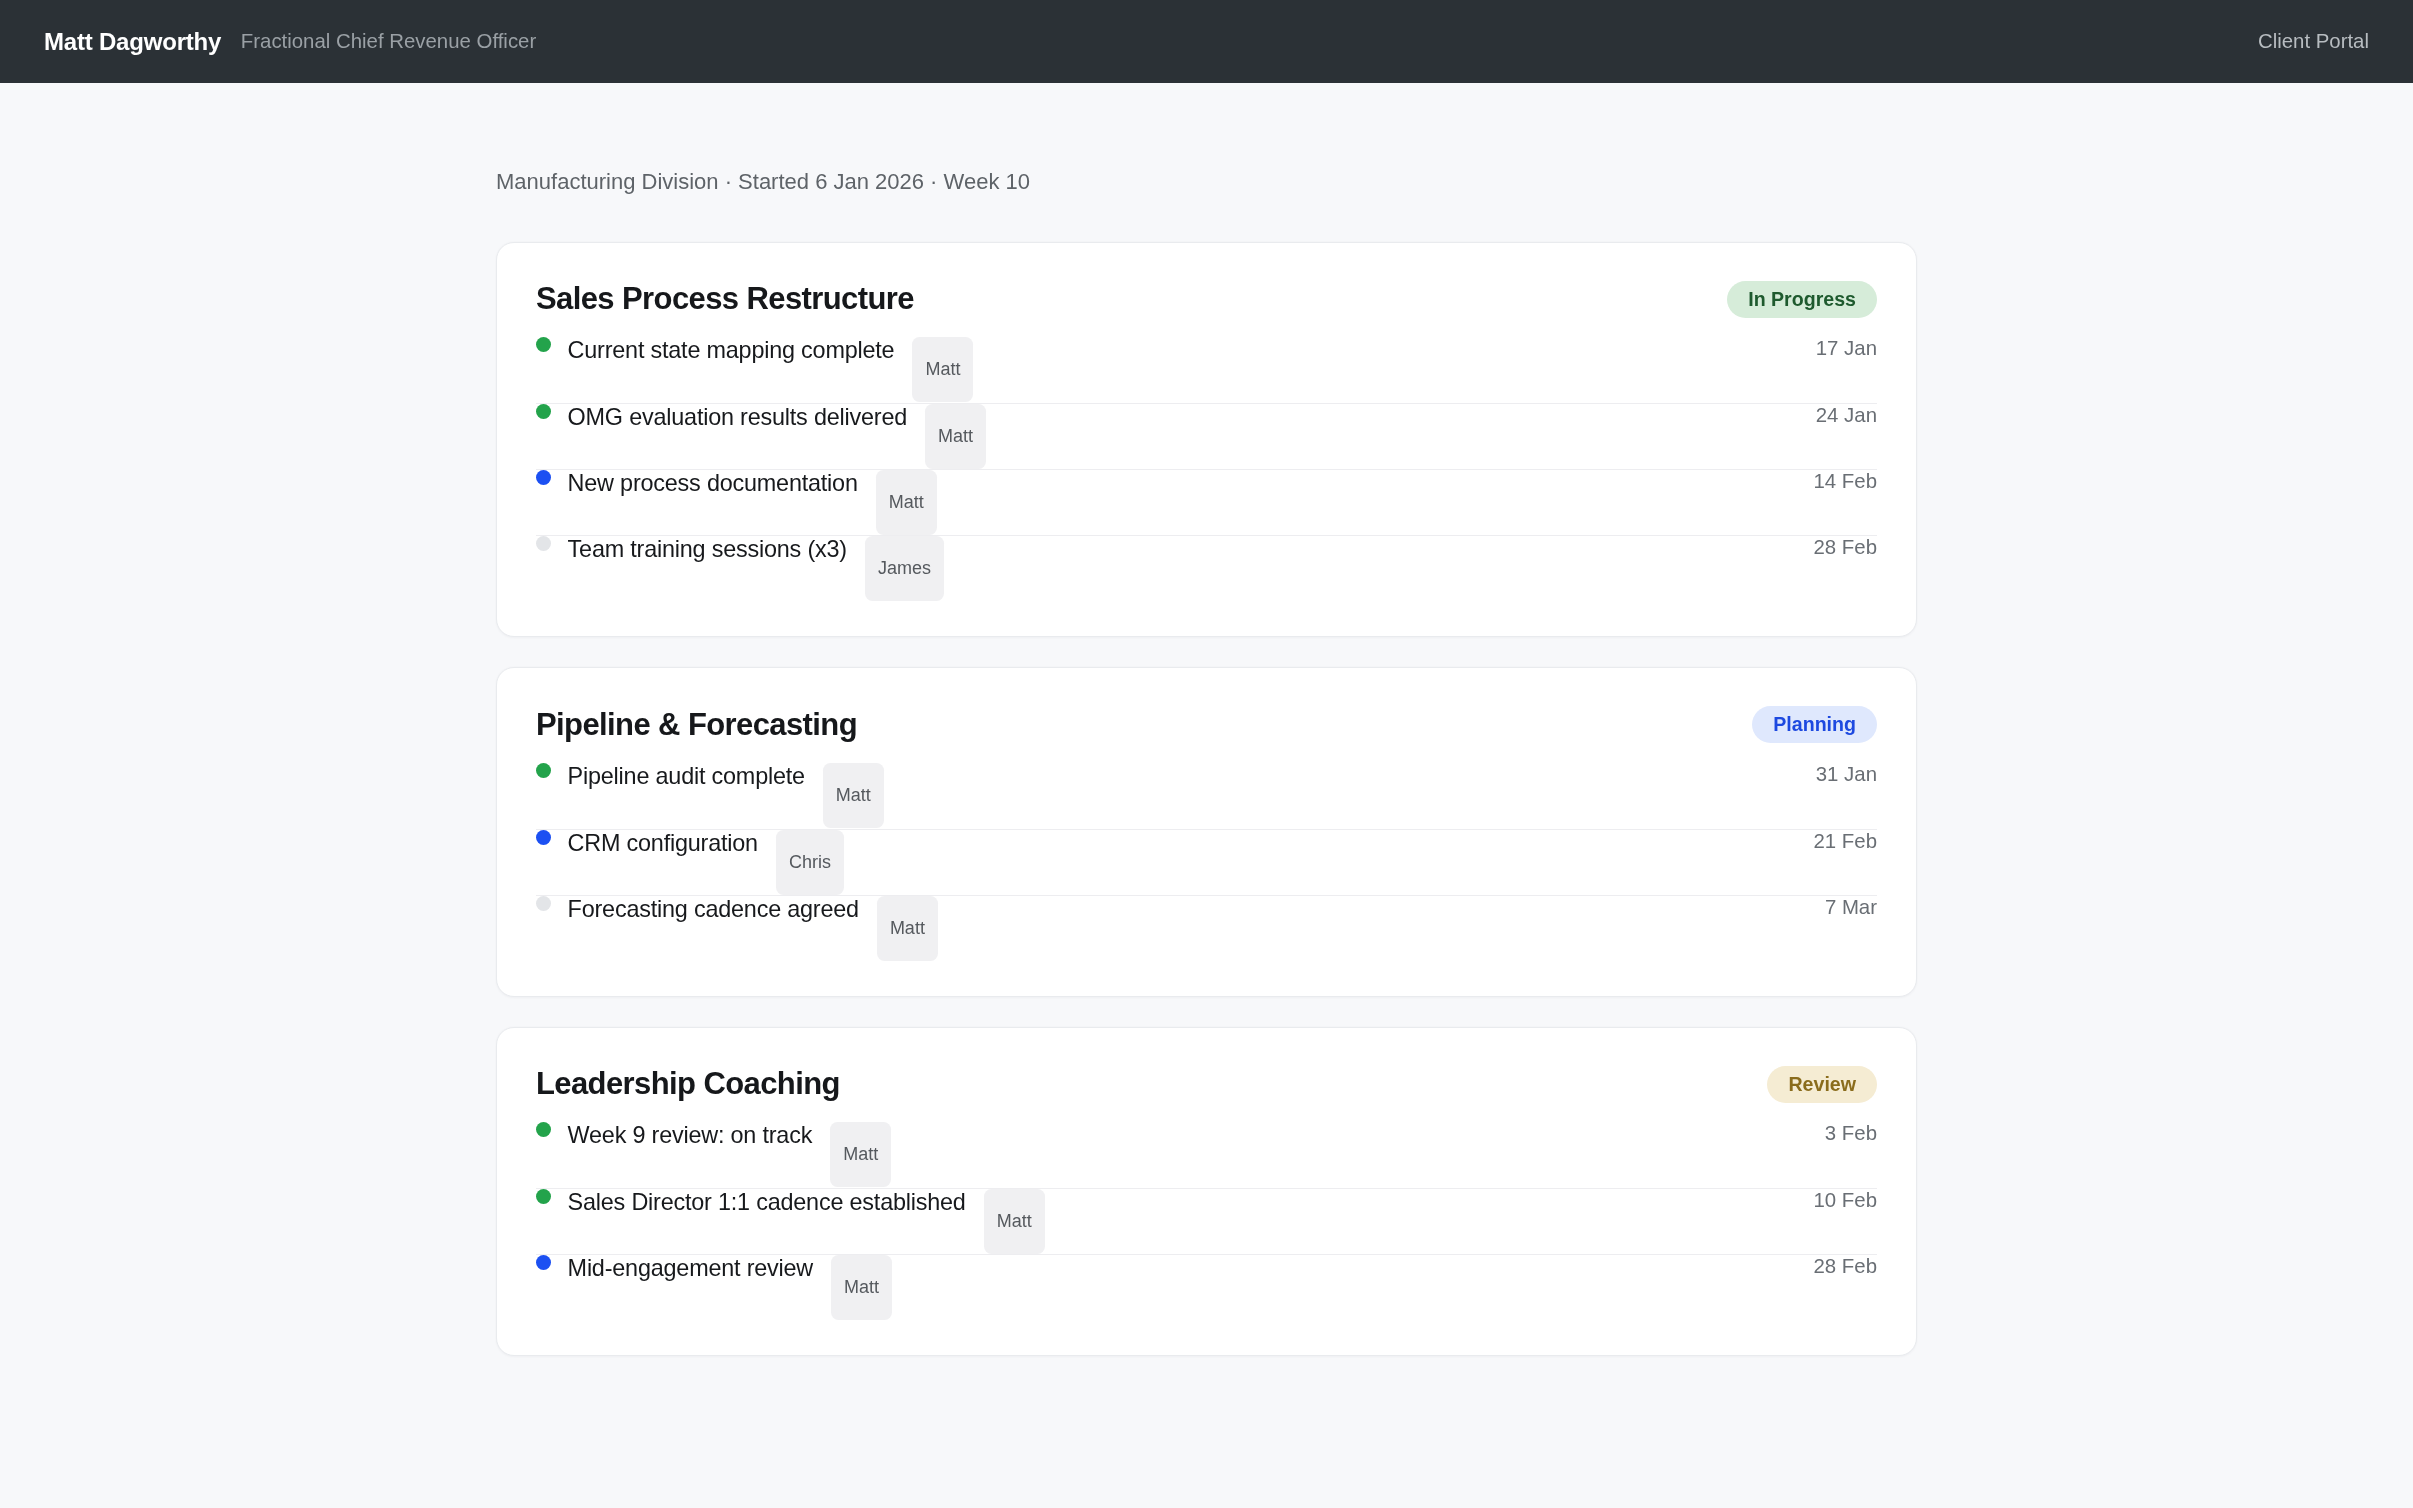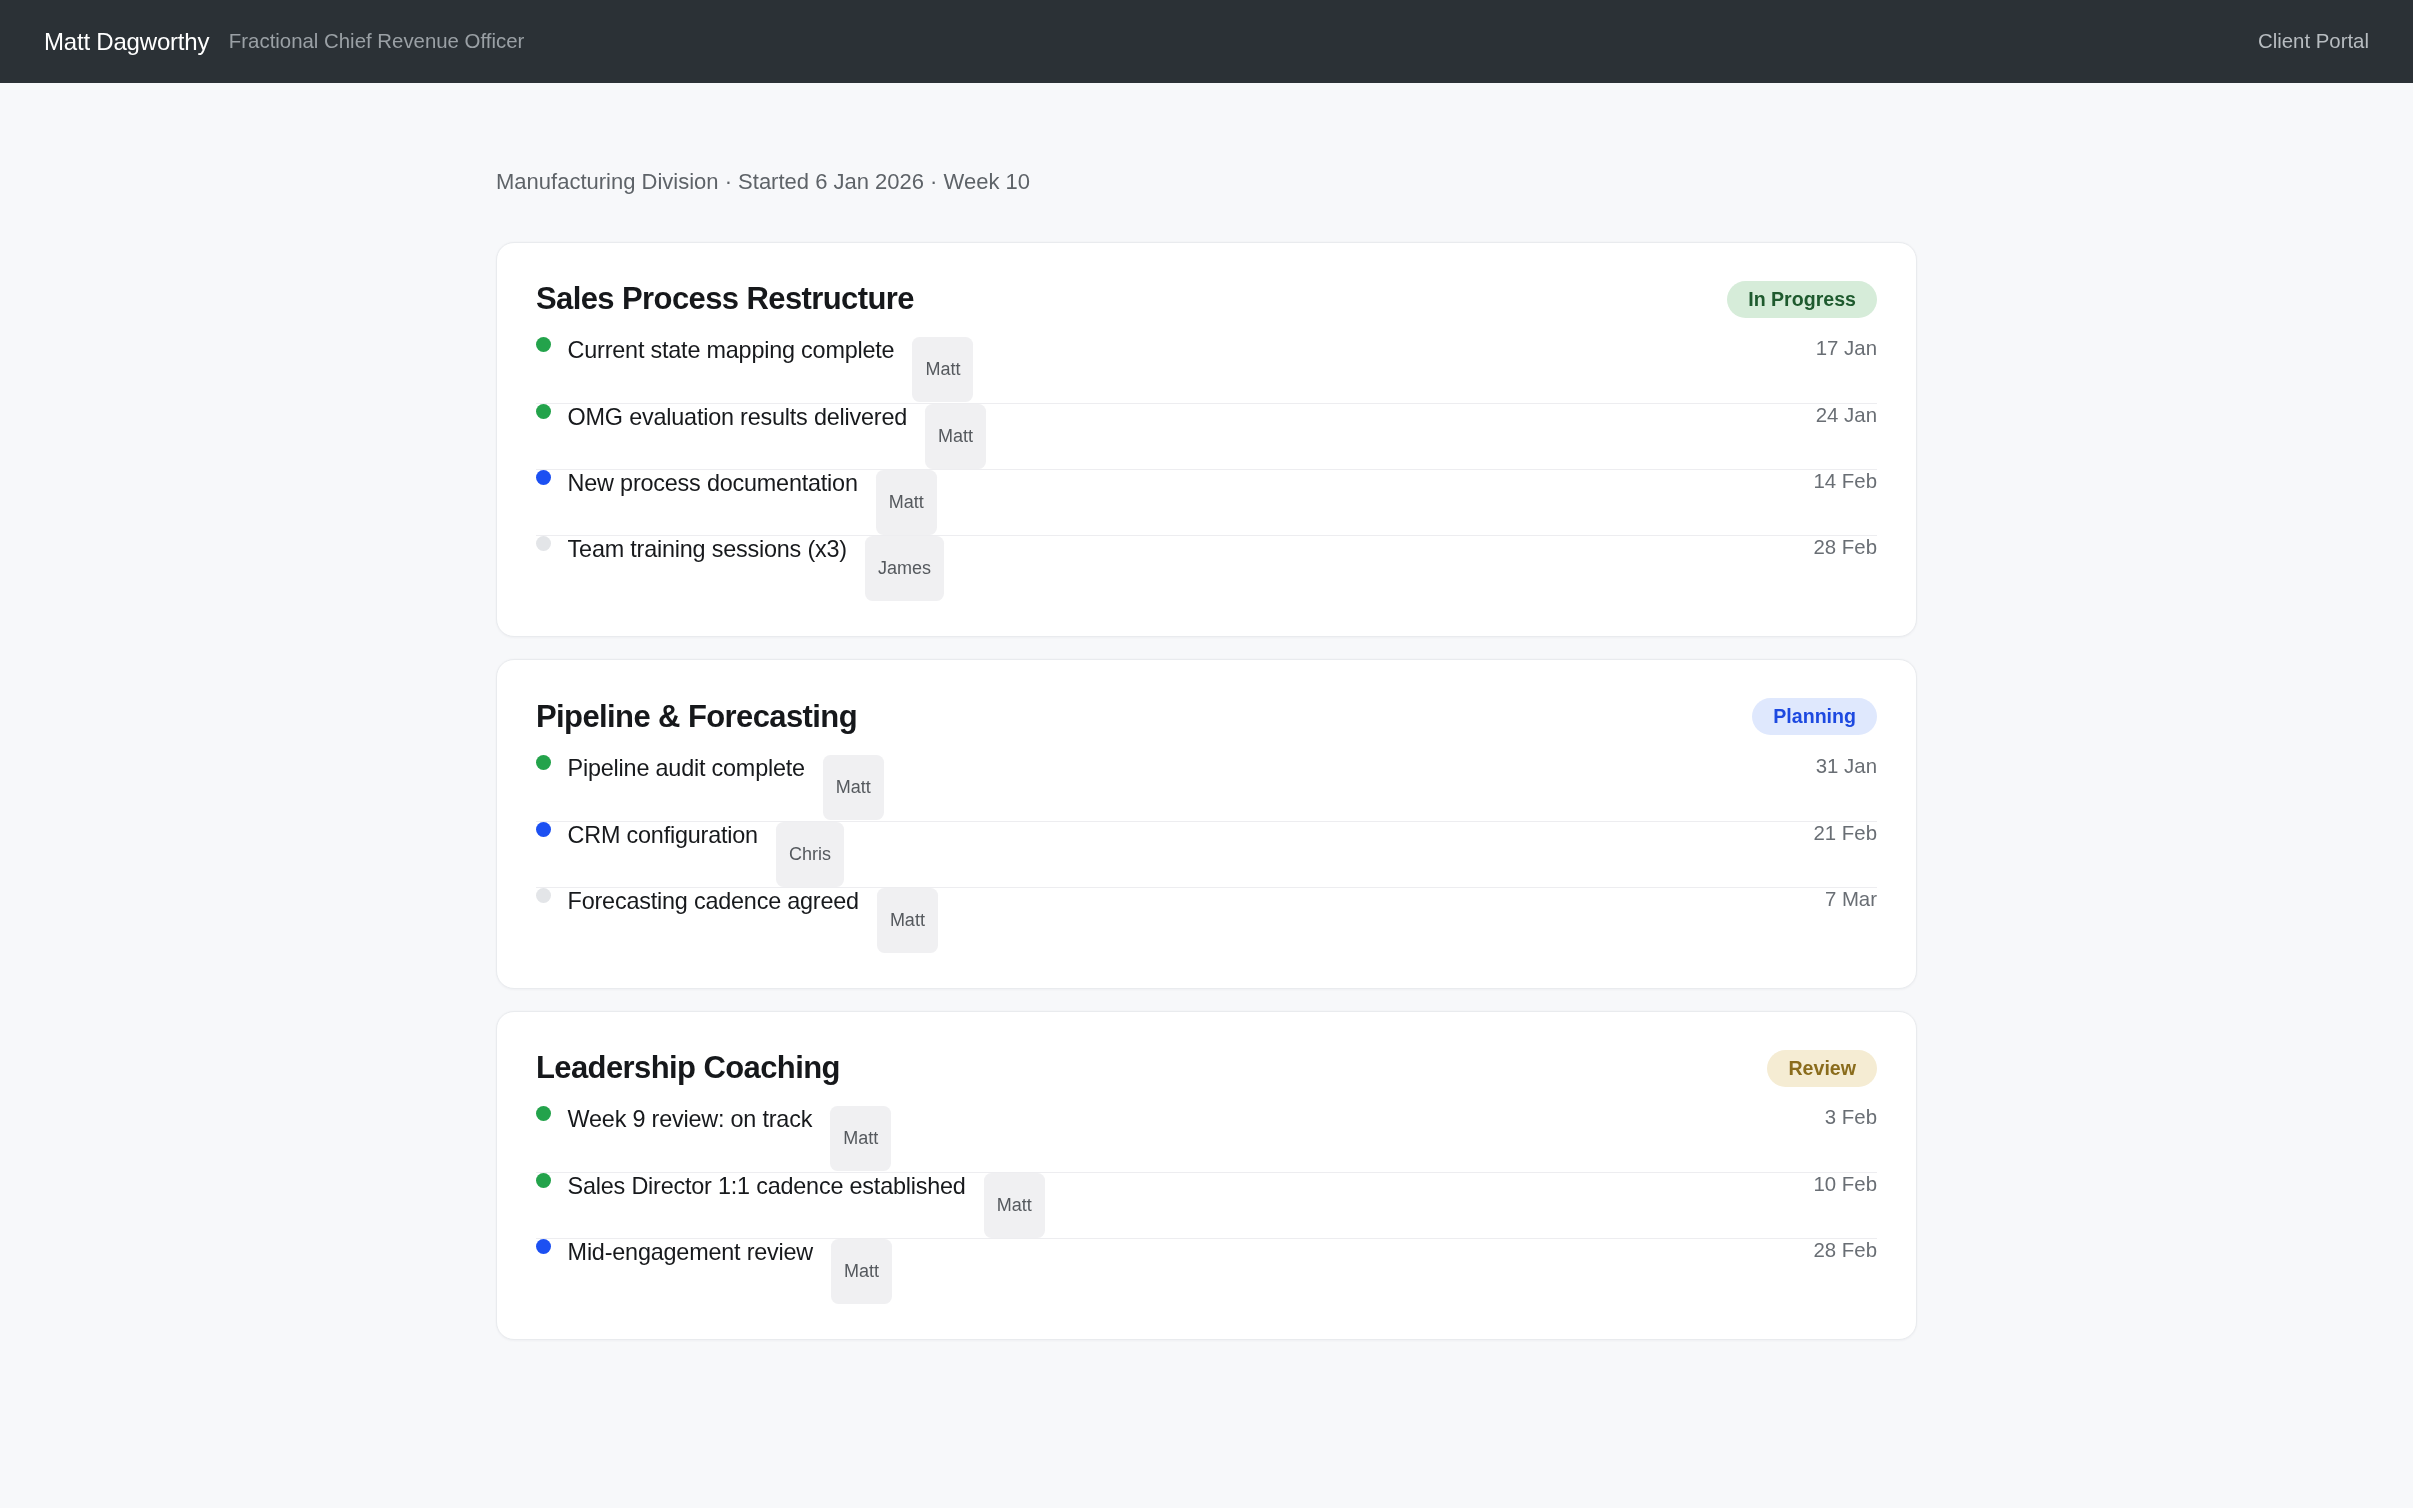--- a/index.html
+++ b/index.html
@@ -15,21 +15,21 @@
   .topbar {
     height: 83px;
     background: #2b3136;
     display: flex;
     align-items: center;
     padding: 0 44px;
   }
   .topbar-name {
     color: #ffffff;
     font-size: 24px;
-    font-weight: 400;
+    font-weight: 700;
     letter-spacing: -0.2px;
   }
   .topbar-role {
     color: #9aa0a5;
     font-size: 20.4px;
     margin-left: 19.6px;
     font-weight: 400;
   }
   .topbar-portal {
     margin-left: auto;
@@ -52,21 +52,21 @@
     color: #16181b;
     letter-spacing: -1.1px;
   }
   .page-subtitle {
     margin-top: 16.6px;
     font-size: 22px;
     color: #5e6368;
   }
 
   
-  .cards { margin-top: 47px; display: flex; flex-direction: column; gap: 22px; }
+  .cards { margin-top: 47px; display: flex; flex-direction: column; gap: 30px; }
   .card {
     background: #ffffff;
     border: 0.8px solid #e9ebee;
     border-radius: 18px;
     padding: 38px 39px 35px 39px;
     box-shadow: 0 0.8px 2.3px rgba(16,24,40,0.04);
   }
   .card-head {
     display: flex;
     align-items: center;

